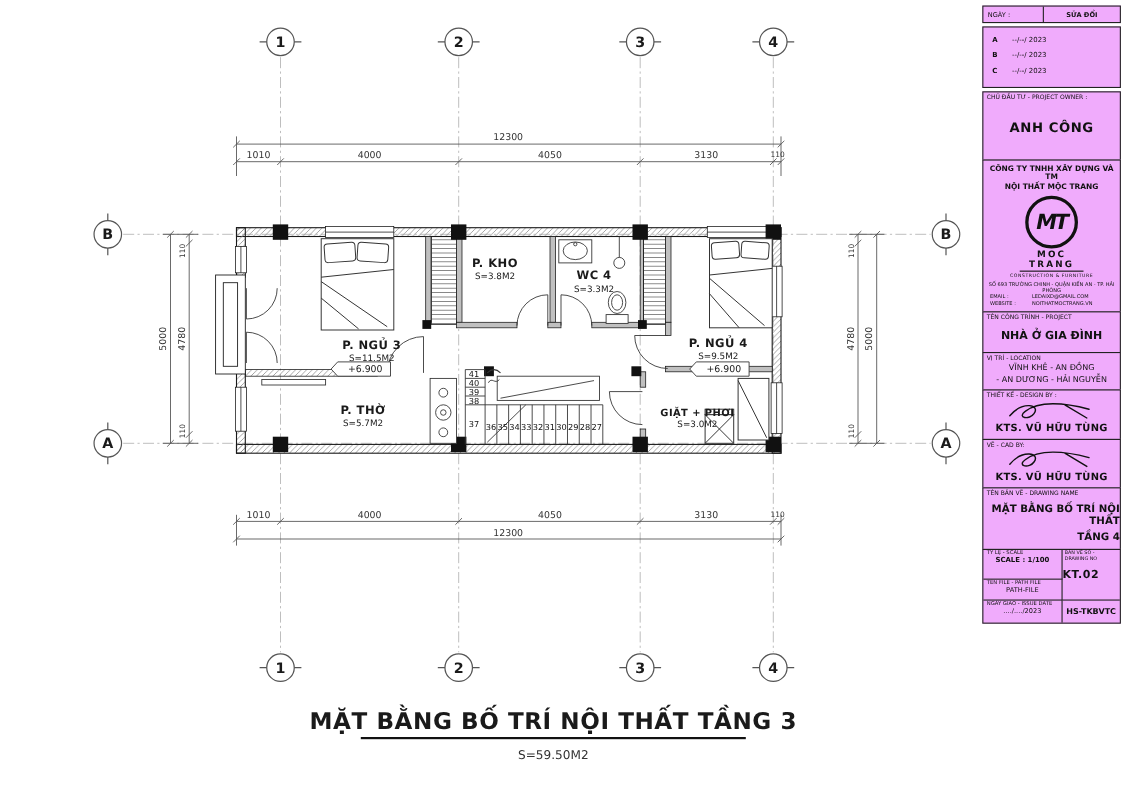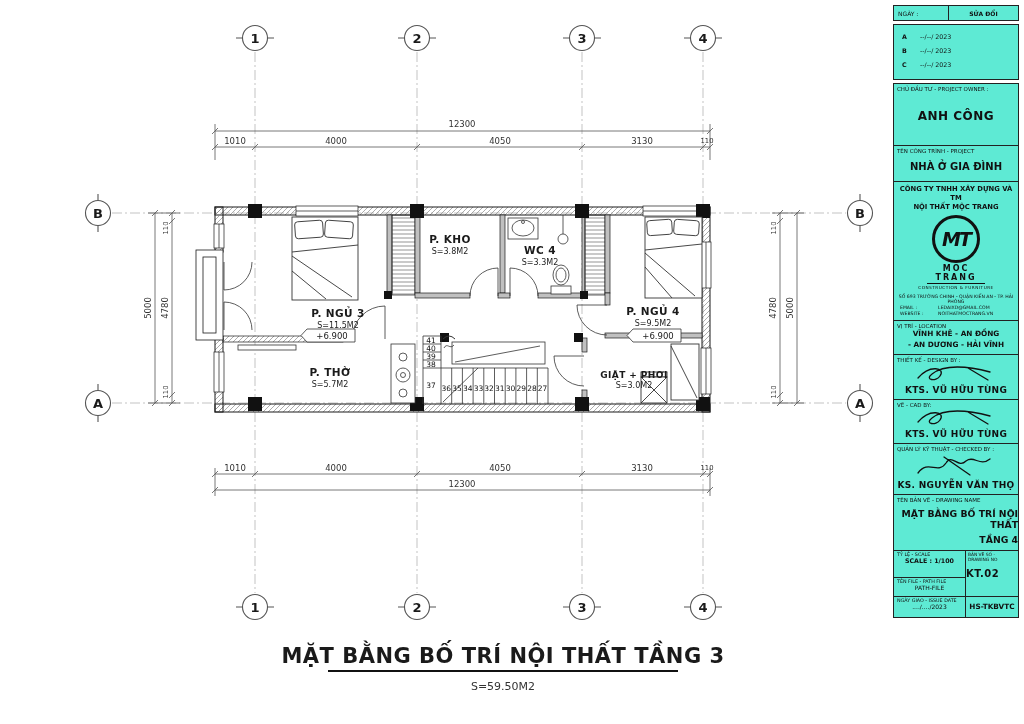--- a/index.html
+++ b/index.html
@@ -12,42 +12,42 @@
   .bub{font-size:13px;font-weight:bold;text-anchor:middle;}
   .rname{font-size:10.5px;font-weight:bold;letter-spacing:.4px;text-anchor:middle;}
   .rarea{font-size:8px;text-anchor:middle;fill:#222;}
   .rlvl{font-size:8.5px;text-anchor:middle;}
   .stnum{font-size:7.5px;text-anchor:middle;fill:#111;}
   .ptitle{font-size:21px;font-weight:bold;text-anchor:middle;letter-spacing:.5px;}
   .psub{font-size:11px;text-anchor:middle;fill:#333;}
 
   
   #titleblock{position:absolute;left:893px;top:6px;width:126px;display:flex;flex-direction:column;}
-  .tb-box{border:1px solid #222;margin-top:-1px;background:#5eead4;box-sizing:border-box;}
+  .tb-box{border:1px solid #222;margin-top:-1px;background:#f0abfc;box-sizing:border-box;}
   .gap{margin-top:3px;}
   .tb-lbl{font-size:5.5px;color:#111;padding:2px 3px 0 3px;line-height:1.2;}
   .rev-head{display:flex;height:16px;align-items:center;}
   .rev-head .c1{width:42%;font-size:6px;padding-left:4px;}
   .rev-head .c2{width:58%;font-size:6px;font-weight:bold;text-align:center;border-left:1px solid #222;line-height:15px;height:100%;}
   .rev-rows{padding:4px 8px 4px 8px;}
   .rev-row{display:flex;gap:10px;font-size:6.3px;margin:4px 0 7px 0;}
   .rev-row .k{font-weight:bold;width:8px;}
   .owner-name{font-size:12px;font-weight:bold;text-align:center;margin:16px 0 22px 0;letter-spacing:.5px;}
   .co-name{font-size:6.8px;font-weight:bold;text-align:center;line-height:1.3;margin-top:3px;}
   .logo{width:42px;height:42px;border:3px solid #111;border-radius:50%;margin:3px auto 1px auto;
         display:flex;align-items:center;justify-content:center;}
   .logo span{font-size:19px;font-weight:bold;font-style:italic;letter-spacing:-2px;}
   .logo-name{font-size:8px;font-weight:bold;letter-spacing:2px;text-align:center;width:58px;margin:0 auto;
              border-bottom:1px solid #111;padding-bottom:1px;}
   .logo-sub{font-size:4.2px;letter-spacing:.5px;text-align:center;margin-top:1px;}
   .co-addr{font-size:4.6px;text-align:center;margin-top:4px;}
   .co-line{display:flex;font-size:4.6px;padding:1px 6px 0 6px;}
   .co-line .k{width:34%;}
   .proj-name{font-size:10px;font-weight:bold;text-align:center;margin:7px 0 9px 0;}
-  .loc-line{font-size:7.3px;font-weight:bold;text-align:center;line-height:1.5;}
+  .loc-line{font-size:7.3px;font-weight:normal;text-align:center;line-height:1.5;}
   .sig-svg{display:block;margin:0 auto;}
   .sig-name{font-size:9px;font-weight:bold;text-align:center;margin:1px 0 4px 0;letter-spacing:.3px;}
   .dn-line{font-size:9.3px;font-weight:bold;text-align:right;line-height:1.2;margin-top:4px;}
   .tb-footer{display:grid;grid-template-columns:58% 42%;grid-template-rows:27px 19px 20px;}
   .fc{border-right:1px solid #222;border-bottom:1px solid #222;overflow:hidden;}
   .fc .l{font-size:4.8px;padding:1px 2px 0 3px;}
   .fc .v{font-size:6.3px;text-align:center;font-weight:bold;}
   .fc .v2{font-size:6px;text-align:center;}
   .kt-cell{grid-column:2;grid-row:1/3;border-bottom:1px solid #222;}
   .kt-cell .l{font-size:4.4px;padding:1px 2px 0 2px;}
@@ -391,74 +391,67 @@
       <span>--/--/ 2023</span>
     </div>
   </div>
 
   <div class="tb-box gap">
     <div class="tb-lbl">CHỦ ĐẦU TƯ - PROJECT OWNER :</div>
     <div class="owner-name">ANH CÔNG</div>
   </div>
 
   <div class="tb-box">
-    <div class="tb-lbl">TÊN CÔNG TRÌNH - PROJECT</div>
-    <div class="proj-name">NHÀ Ở GIA ĐÌNH</div>
-  </div>
-
-  <div class="tb-box">
     <div class="co-name">CÔNG TY TNHH XÂY DỰNG VÀ TM</div>
     <div class="co-name" style="margin-top:0">NỘI THẤT MỘC TRANG</div>
     <div class="logo">
       <span>MT</span>
     </div>
     <div class="logo-name">MOC TRANG</div>
     <div class="logo-sub">CONSTRUCTION &amp; FURNITURE</div>
     <div class="co-addr">SỐ 693 TRƯỜNG CHINH - QUẬN KIẾN AN - TP. HẢI PHÒNG</div>
     <div class="co-line">
       <span class="k">EMAIL :</span>
       <span>LEDAIXD@GMAIL.COM</span>
     </div>
     <div class="co-line" style="padding-bottom:4px">
       <span class="k">WEBSITE :</span>
       <span>NOITHATMOCTRANG.VN</span>
     </div>
   </div>
 
   <div class="tb-box">
+    <div class="tb-lbl">TÊN CÔNG TRÌNH - PROJECT</div>
+    <div class="proj-name">NHÀ Ở GIA ĐÌNH</div>
+  </div>
+
+  <div class="tb-box">
     <div class="tb-lbl">VỊ TRÍ - LOCATION</div>
     <div class="loc-line">VĨNH KHÊ - AN ĐỒNG</div>
-    <div class="loc-line" style="padding-bottom:3px">- AN DƯƠNG - HẢI VĨNH</div>
+    <div class="loc-line" style="padding-bottom:3px">- AN DƯƠNG - HẢI NGUYỄN</div>
   </div>
 
 
 
   <div class="tb-box">
     <div class="tb-lbl">THIẾT KẾ - DESIGN BY :</div>
     <svg class="sig-svg" width="100" height="20" viewBox="0 0 100 20">
       <path d="M12,14 C24,0 40,4 34,12 C30,18 18,16 26,10 C38,0 62,2 84,8 M62,4 L82,16" fill="none" stroke="#111" stroke-width="1.3" stroke-linecap="round"></path>
     </svg>
     <div class="sig-name">KTS. VŨ HỮU TÙNG</div>
   </div>
 
   <div class="tb-box">
     <div class="tb-lbl">VẼ - CAD BY:</div>
     <svg class="sig-svg" width="100" height="20" viewBox="0 0 100 20">
       <path d="M12,14 C24,0 40,4 34,12 C30,18 18,16 26,10 C38,0 62,2 84,8 M62,4 L82,16" fill="none" stroke="#111" stroke-width="1.3" stroke-linecap="round"></path>
     </svg>
     <div class="sig-name">KTS. VŨ HỮU TÙNG</div>
   </div>
 
-  <div class="tb-box">
-    <div class="tb-lbl">QUẢN LÝ KỸ THUẬT - CHECKED BY :</div>
-    <svg class="sig-svg" width="100" height="26" viewBox="0 0 100 26">
-      <path d="M12,20 C22,6 32,22 40,10 C46,0 52,16 60,8 C68,2 74,14 84,6 M38,4 L64,22" fill="none" stroke="#111" stroke-width="1.3" stroke-linecap="round"></path>
-    </svg>
-    <div class="sig-name">KS. NGUYỄN VĂN THỌ</div>
-  </div>
 
   <div class="tb-box">
     <div class="tb-lbl">TÊN BẢN VẼ - DRAWING NAME</div>
     <div class="dn-line">MẶT BẰNG BỐ TRÍ NỘI THẤT</div>
     <div class="dn-line" style="padding-bottom:5px">TẦNG 4</div>
   </div>
 
   <div class="tb-box tb-footer">
     <div class="fc">
       <div class="l">TỶ LỆ - SCALE</div>

